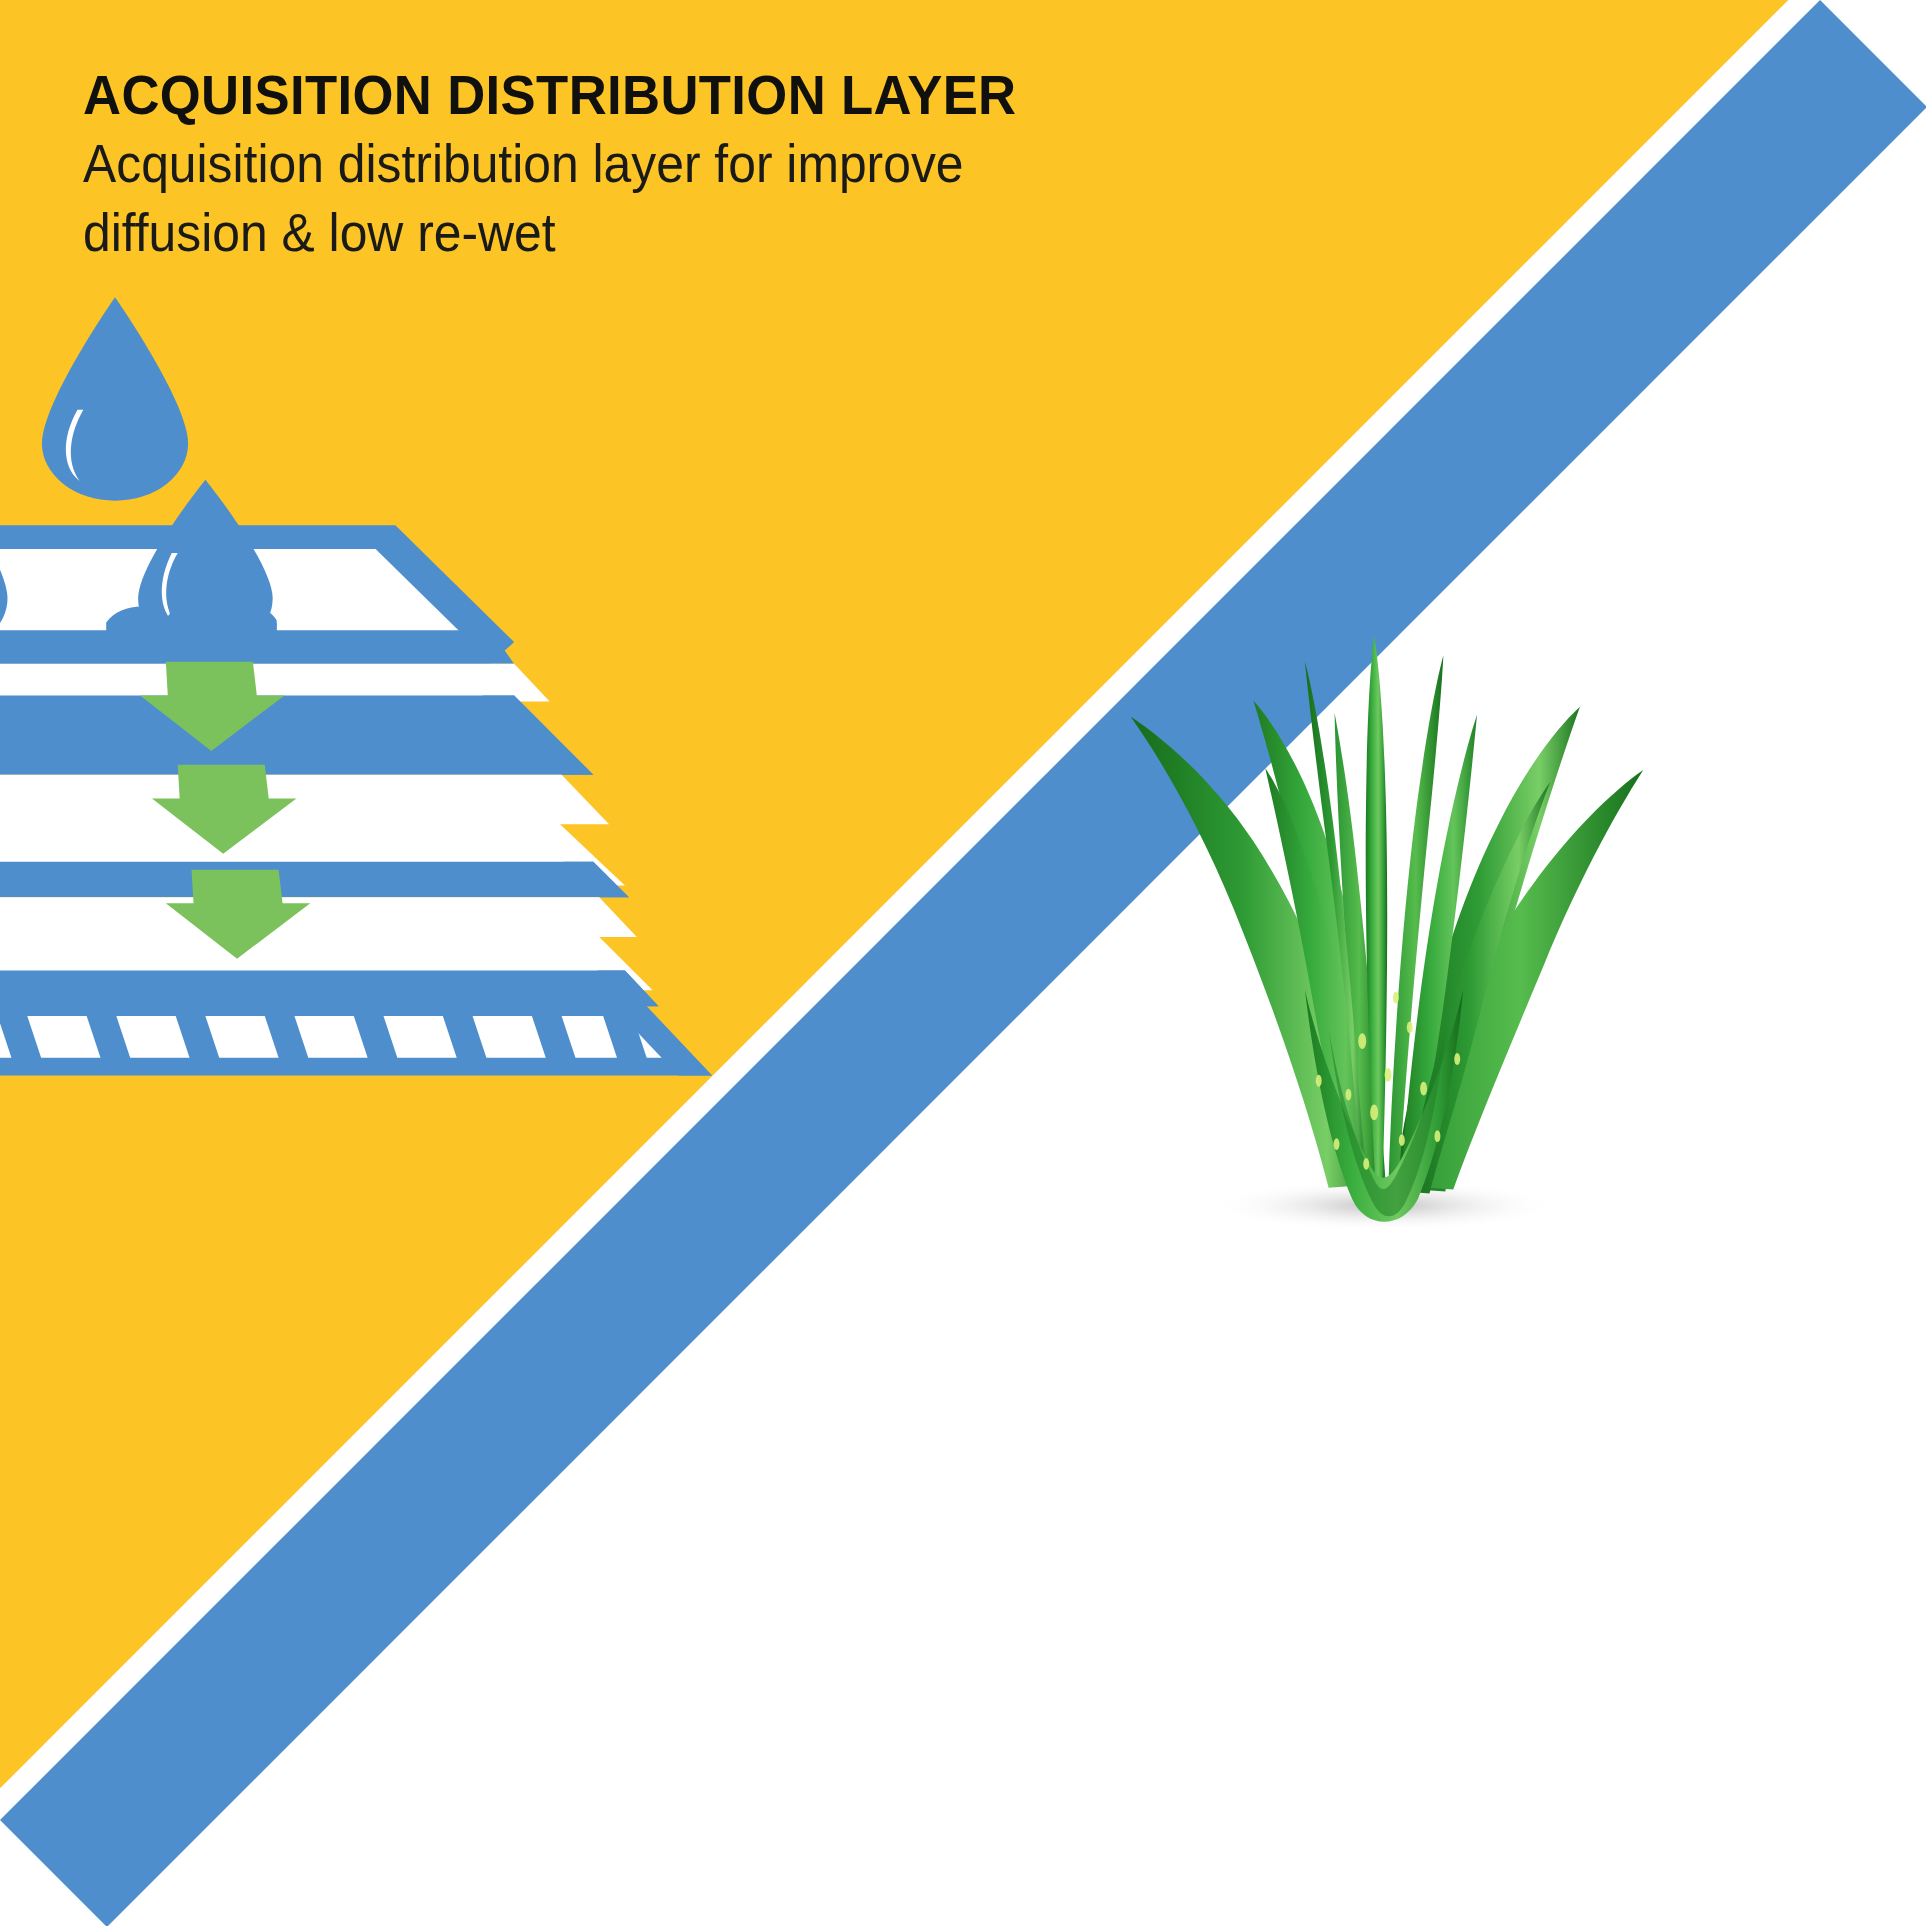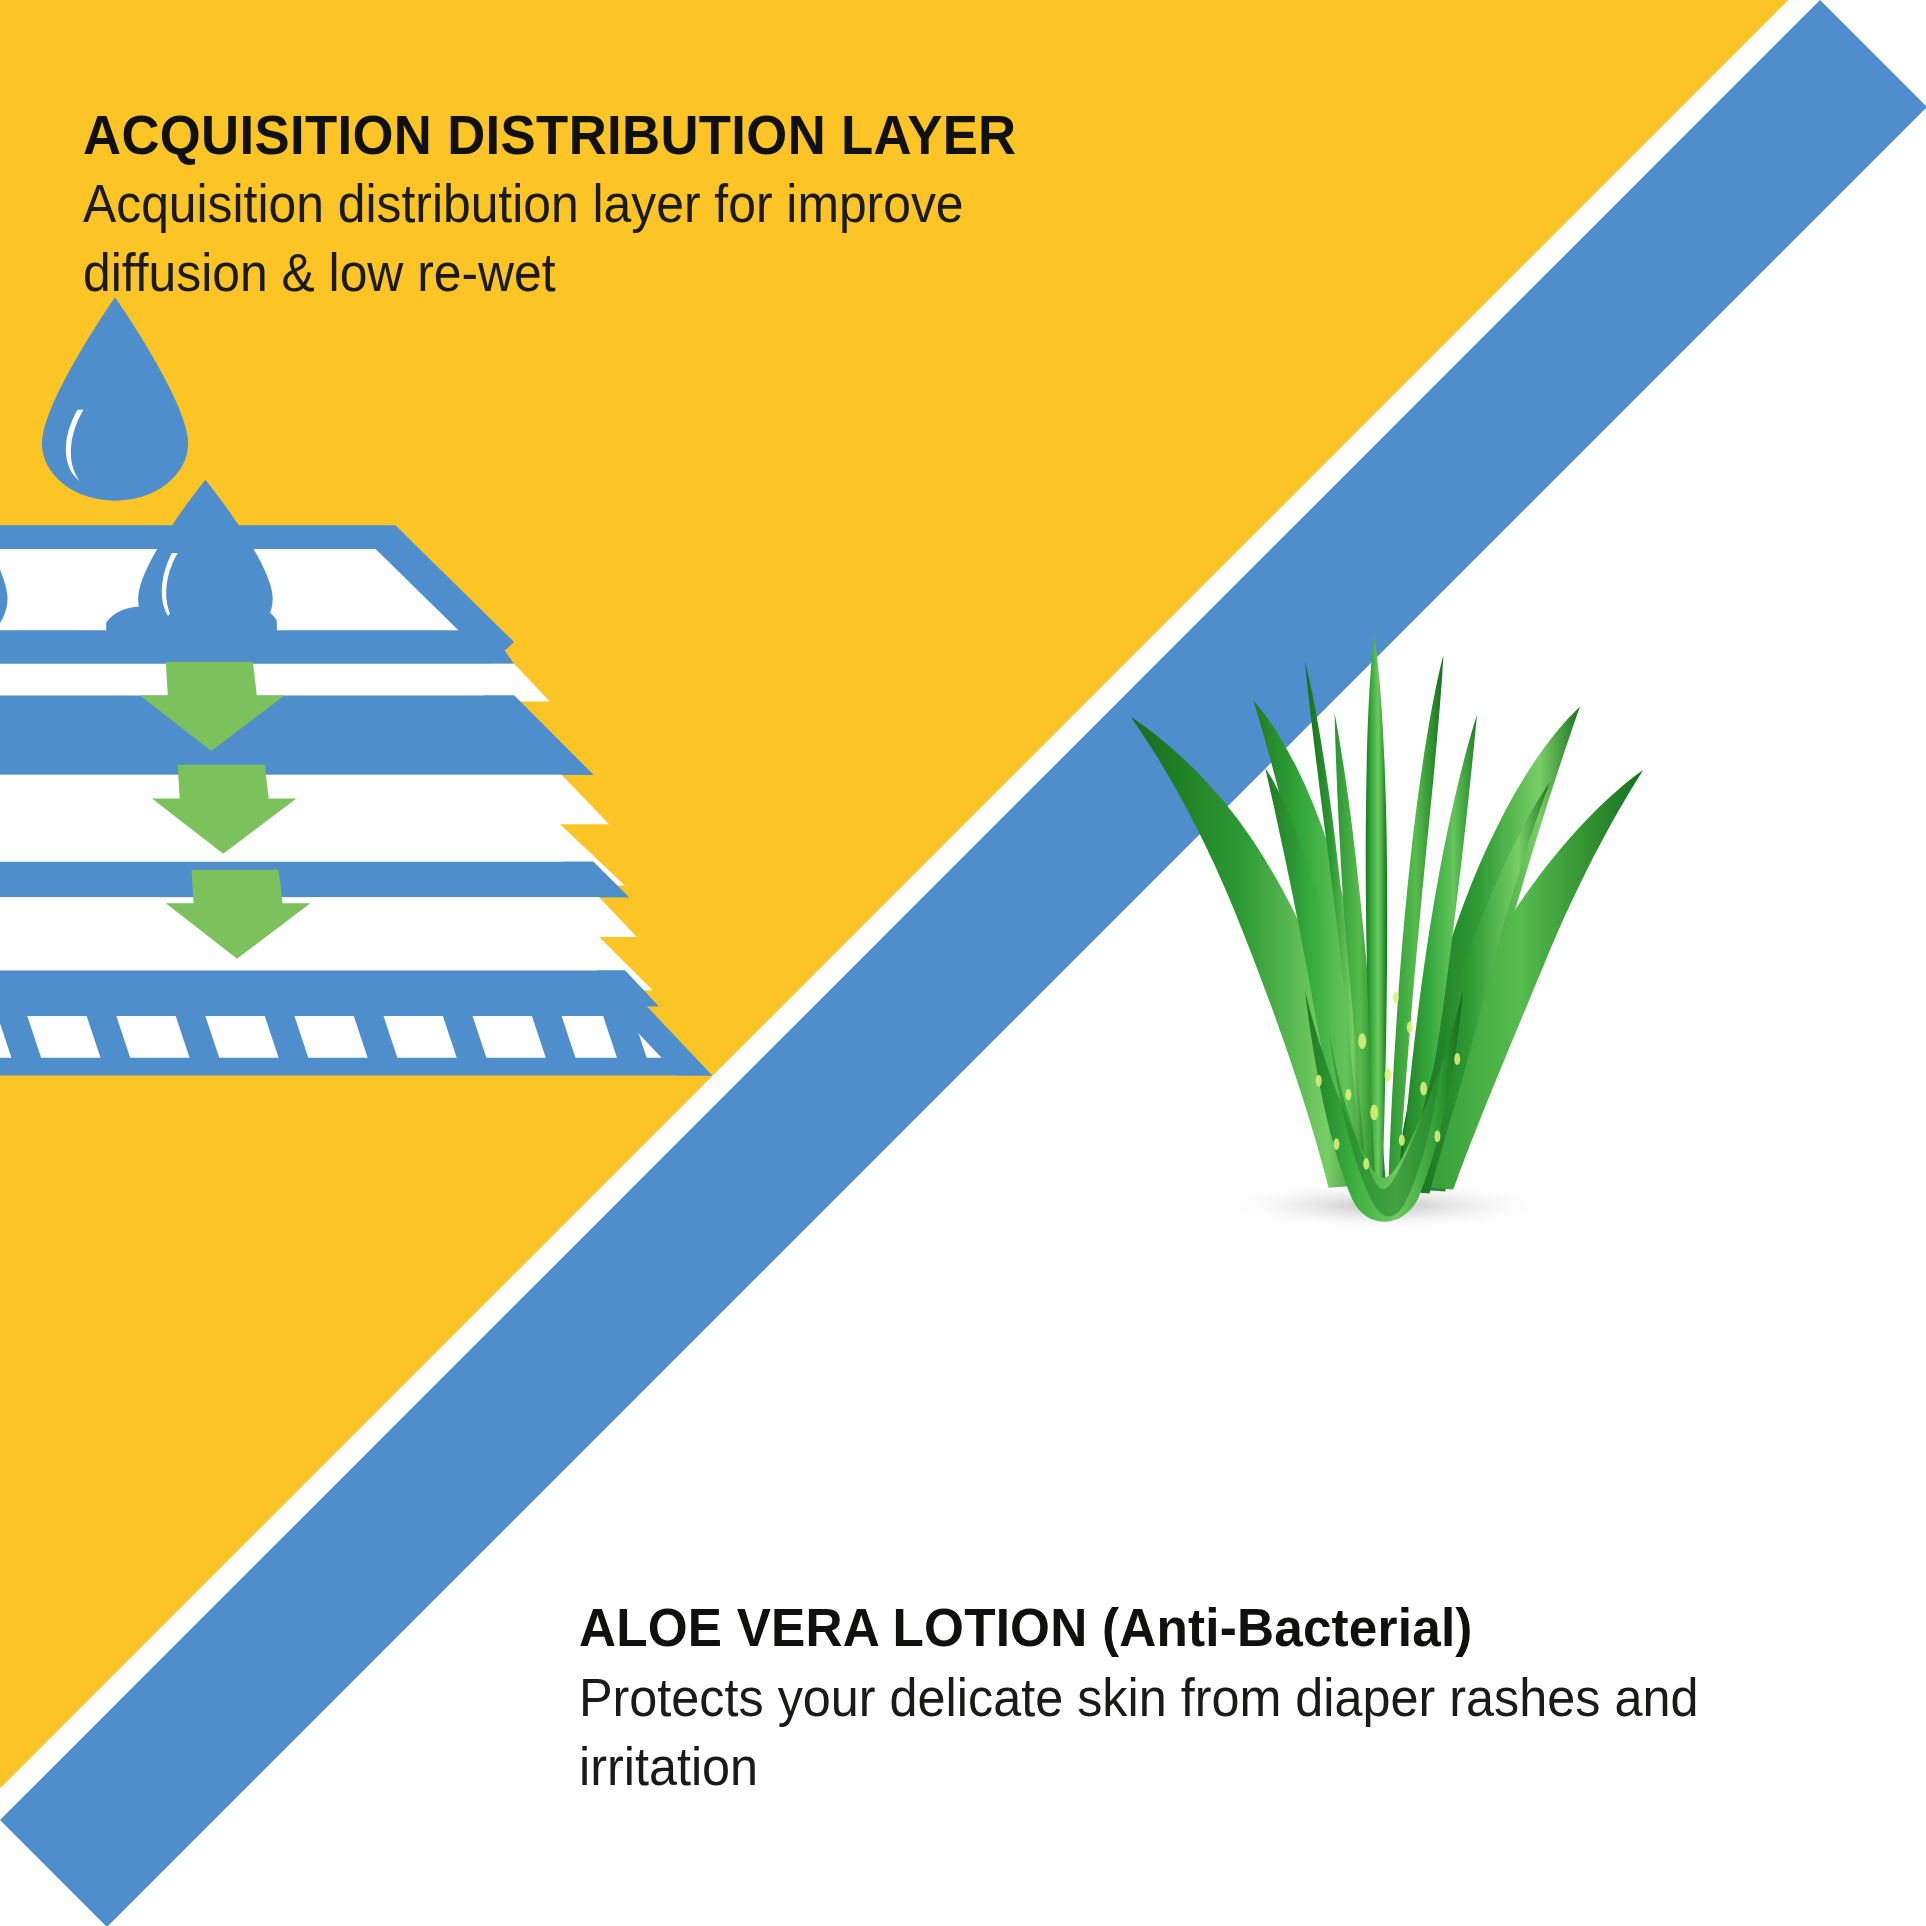--- a/index.html
+++ b/index.html
@@ -19,21 +19,20 @@
   
   .diag-layer{position:absolute;inset:0;}
   .diag-svg{position:absolute;left:0;top:0;width:1927px;height:1927px;display:block;}
 
   
   .left-copy{
     position:absolute;
     left:83px;top:65px;
     width:1109px;
     z-index:6;
-    margin-top:40px;
   }
   .headline{
     font-size:56px;
     font-weight:700;
     letter-spacing:0.4px;
     color:#10100f;
     line-height:1.06;
     margin:0 0 6px 0;
     font-stretch:condensed;
     transform:scaleX(0.94);
@@ -303,19 +302,15 @@
         <ellipse cx="300" cy="576" rx="3" ry="6"></ellipse>
         <ellipse cx="330" cy="408" rx="3" ry="6"></ellipse>
         <ellipse cx="270" cy="556" rx="3" ry="6"></ellipse>
         <ellipse cx="372" cy="548" rx="3" ry="6"></ellipse>
         <ellipse cx="252" cy="492" rx="3" ry="6"></ellipse>
         <ellipse cx="392" cy="470" rx="3" ry="6"></ellipse>
       </g>
     </svg>
   </div>
 
-  <div class="right-copy">
-    <h2 class="headline2">ALOE VERA LOTION (Anti-Bacterial)</h2>
-    <p class="subline2">Protects your delicate skin from diaper rashes and irritation</p>
-  </div>
 
 </div>
 
 
 </body></html>

